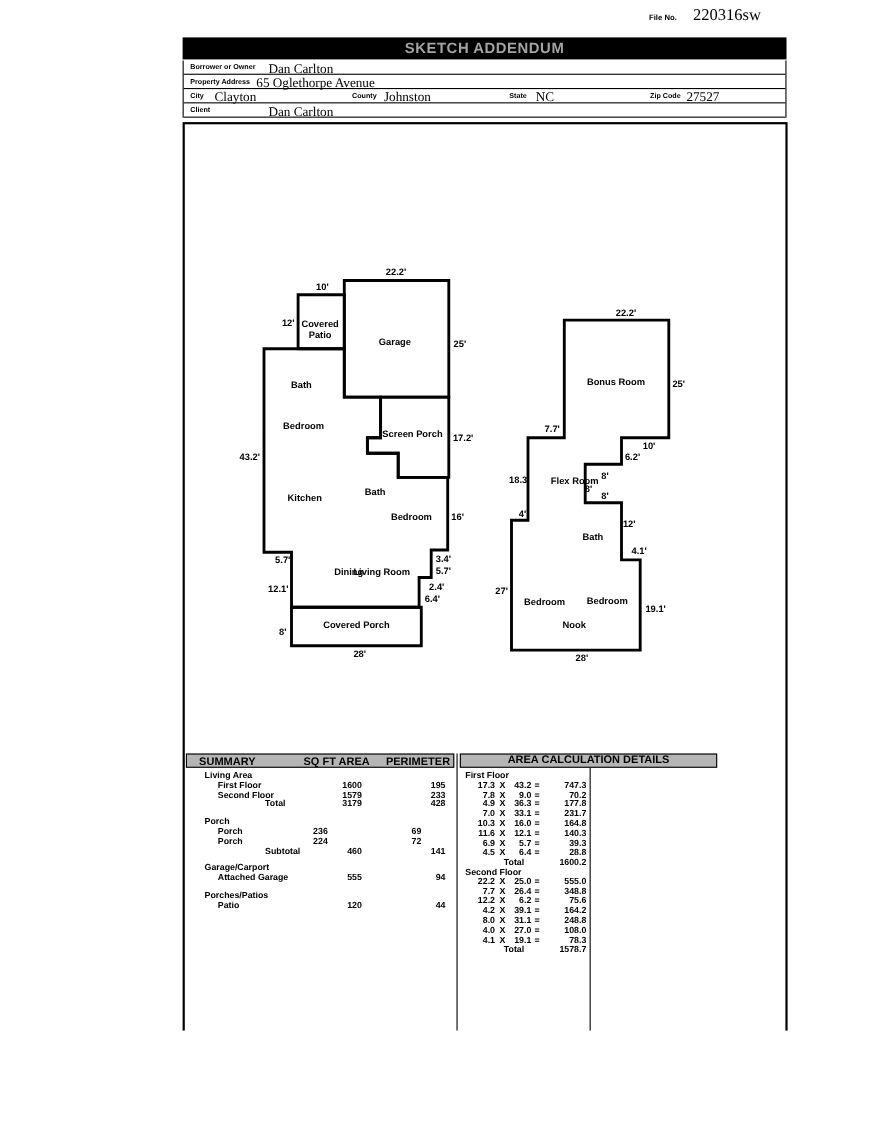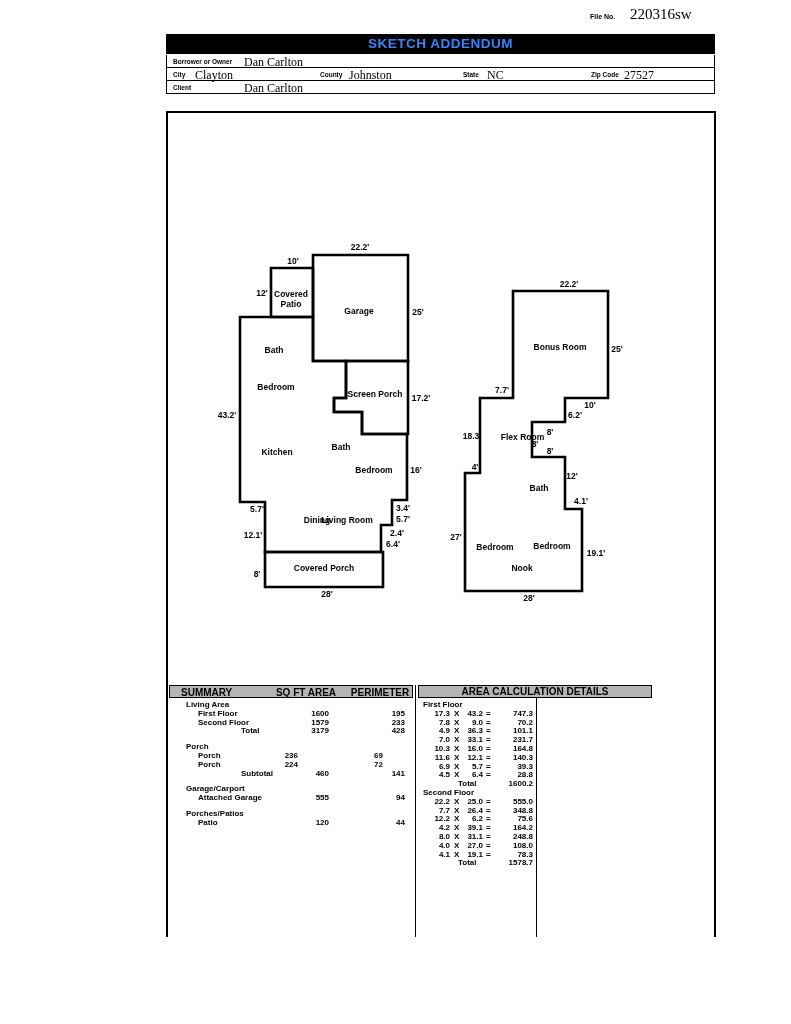--- a/index.html
+++ b/index.html
@@ -3,21 +3,21 @@
 <meta charset="utf-8">
 <style>
   html,body{margin:0;padding:0;background:#fff;}
   .page{position:relative;width:791px;height:937px;background:#fff;overflow:hidden;
         font-family:"Liberation Sans",sans-serif;color:#000;margin-left:47px;}
   .abs{position:absolute;}
   
   .fileno-label{font:bold 7px "Liberation Sans",sans-serif;}
   .fileno-value{font:15px "Liberation Serif",serif;}
   
-  .titlebar{left:119px;top:34px;width:549px;height:20px;background:#000;color:#3b82f6;
+  .titlebar{left:119px;top:34px;width:549px;height:20px;background:#000;color:#a3a3a3;
             text-align:center;font:bold 13.5px "Liberation Sans",sans-serif;line-height:20px;letter-spacing:.5px;}
   
   .formrows{left:119px;top:55px;width:549px;border-left:1px solid #000;border-right:1px solid #000;box-sizing:border-box;}
   .frow{position:relative;height:13px;border-bottom:1px solid #000;box-sizing:border-box;}
   .flabel{position:absolute;top:3px;font:bold 6.5px "Liberation Sans",sans-serif;}
   .fval{position:absolute;top:0px;font:12px "Liberation Serif",serif;white-space:nowrap;}
   
   .sketchbox{left:119px;top:111px;width:550px;height:887px;border:2px solid #000;box-sizing:border-box;}
   svg.planlayer{left:0;top:0;width:791px;height:1024px;pointer-events:none;}
   svg.planlayer polygon{fill:none;stroke:#000;stroke-width:2.6;stroke-linejoin:miter;}
@@ -60,20 +60,24 @@
 
   <span class="abs fileno-label" style="left:543px;top:13px;">File No.</span>
   <span class="abs fileno-value" style="left:583px;top:6px;">220316sw</span>
 
   <div class="abs titlebar">SKETCH ADDENDUM</div>
 
   <div class="abs formrows">
     <div class="frow">
       <span class="flabel" style="left:6px;">Borrower or Owner</span>
       <span class="fval" style="left:77px;">Dan Carlton</span>
+    </div>
+    <div class="frow">
+      <span class="flabel" style="left:6px;">Property Address</span>
+      <span class="fval" style="left:66px;">65 Oglethorpe Avenue</span>
     </div>
     <div class="frow">
       <span class="flabel" style="left:6px;">City</span>
       <span class="fval" style="left:28px;">Clayton</span>
       <span class="flabel" style="left:153px;">County</span>
       <span class="fval" style="left:182px;">Johnston</span>
       <span class="flabel" style="left:296px;">State</span>
       <span class="fval" style="left:320px;">NC</span>
       <span class="flabel" style="left:424px;">Zip Code</span>
       <span class="fval" style="left:457px;">27527</span>
@@ -228,21 +232,21 @@
         <span class="d-x">X</span>
         <span class="d-b">9.0</span>
         <span class="d-eq">=</span>
         <span class="d-res">70.2</span>
       </div>
       <div class="drow">
         <span class="d-a">4.9</span>
         <span class="d-x">X</span>
         <span class="d-b">36.3</span>
         <span class="d-eq">=</span>
-        <span class="d-res">101.1</span>
+        <span class="d-res">177.8</span>
       </div>
       <div class="drow">
         <span class="d-a">7.0</span>
         <span class="d-x">X</span>
         <span class="d-b">33.1</span>
         <span class="d-eq">=</span>
         <span class="d-res">231.7</span>
       </div>
       <div class="drow">
         <span class="d-a">10.3</span>

